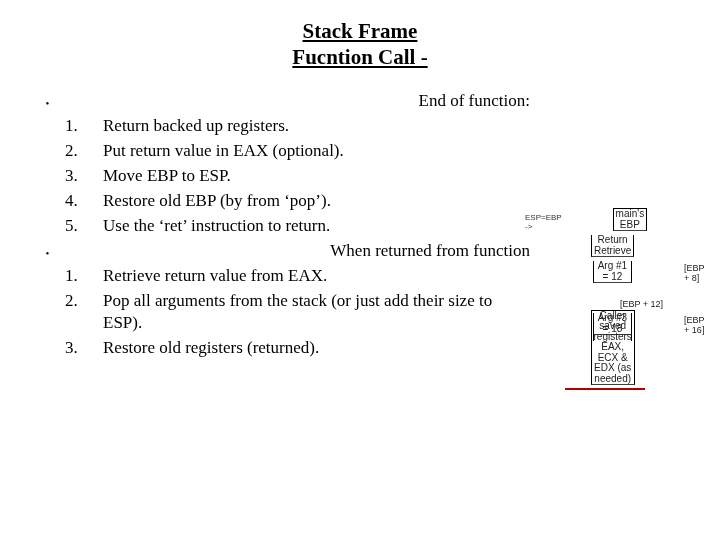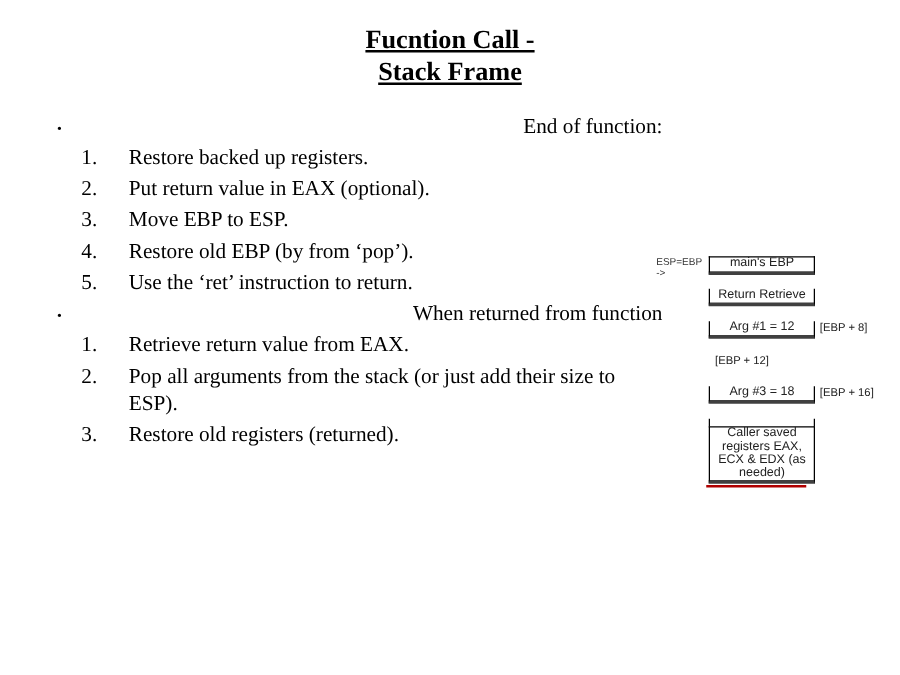--- a/index.html
+++ b/index.html
@@ -61,37 +61,38 @@
     position: absolute;
     top: 205px;
     right: 15px;
     width: 180px;
     font-family: Arial, sans-serif;
     font-size: 10px;
     color: #222;
   }
   .stack-row {
     display: flex;
-    align-items: flex-start;
+    align-items: flex-end;
     height: 26px;
+    gap: 48px;
   }
   .stack-left-label {
     width: 40px;
     display: flex;
     align-items: center;
     justify-content: flex-end;
     padding-right: 3px;
     font-size: 8px;
     color: #333;
   }
   .stack-cell {
     width: 80px;
     border-left: 1px solid #000;
     border-right: 1px solid #000;
-    border-bottom: 3px solid #404040;
+    border-bottom: 1px solid #404040;
     display: flex;
     align-items: center;
     justify-content: center;
     text-align: center;
     line-height: 1.05;
     padding: 0 2px;
   }
   .stack-cell.first { border-top: 1px solid #000; }
   .stack-right-label {
     width: 50px;
@@ -112,33 +113,33 @@
     border-bottom: none;
     height: 6px;
   }
   .stack-gap-row { height: 6px; }
   .stack-tall { height: 44px; }
 </style>
 </head>
 <body>
 
 <div class="title-block">
+  <div>Stack Frame</div>
   <div>Fucntion Call -</div>
-  <div>Stack Frame</div>
 </div>
 
 <div class="content">
 
   <div class="bullet-row">
     <div class="bullet-dot">•</div>
     <div class="bullet-text">End of function:</div>
   </div>
   <div class="num-row">
     <div class="num-label">1.</div>
-    <div class="num-text">Restore backed up registers.</div>
+    <div class="num-text">Return backed up registers.</div>
   </div>
   <div class="num-row">
     <div class="num-label">2.</div>
     <div class="num-text">Put return value in EAX (optional).</div>
   </div>
   <div class="num-row">
     <div class="num-label">3.</div>
     <div class="num-text">Move EBP to ESP.</div>
   </div>
   <div class="num-row">

